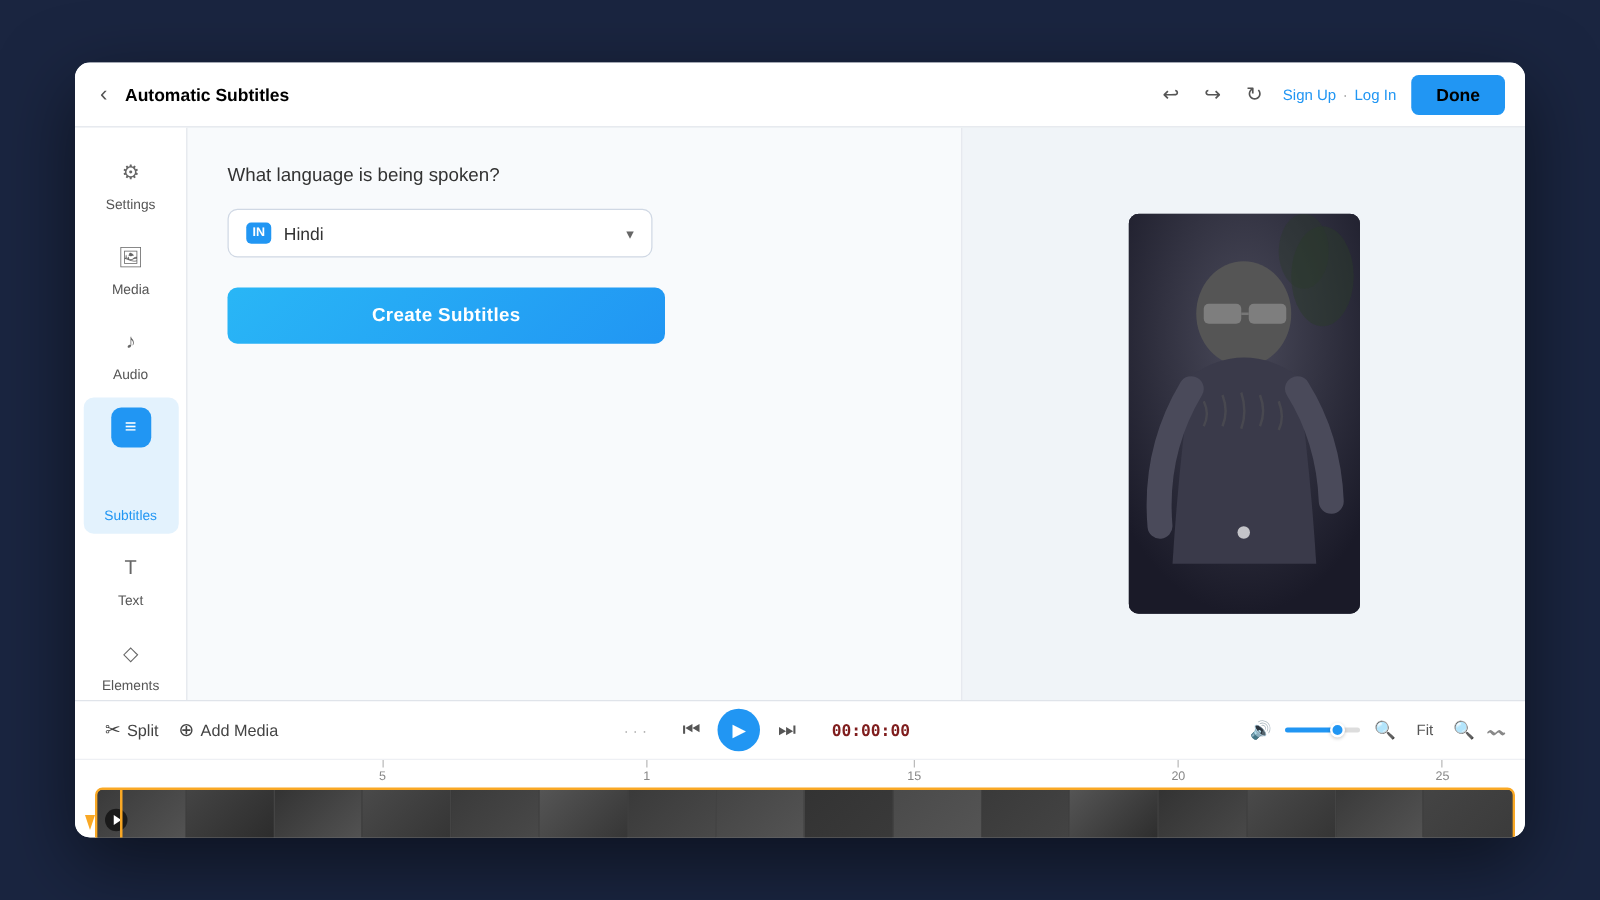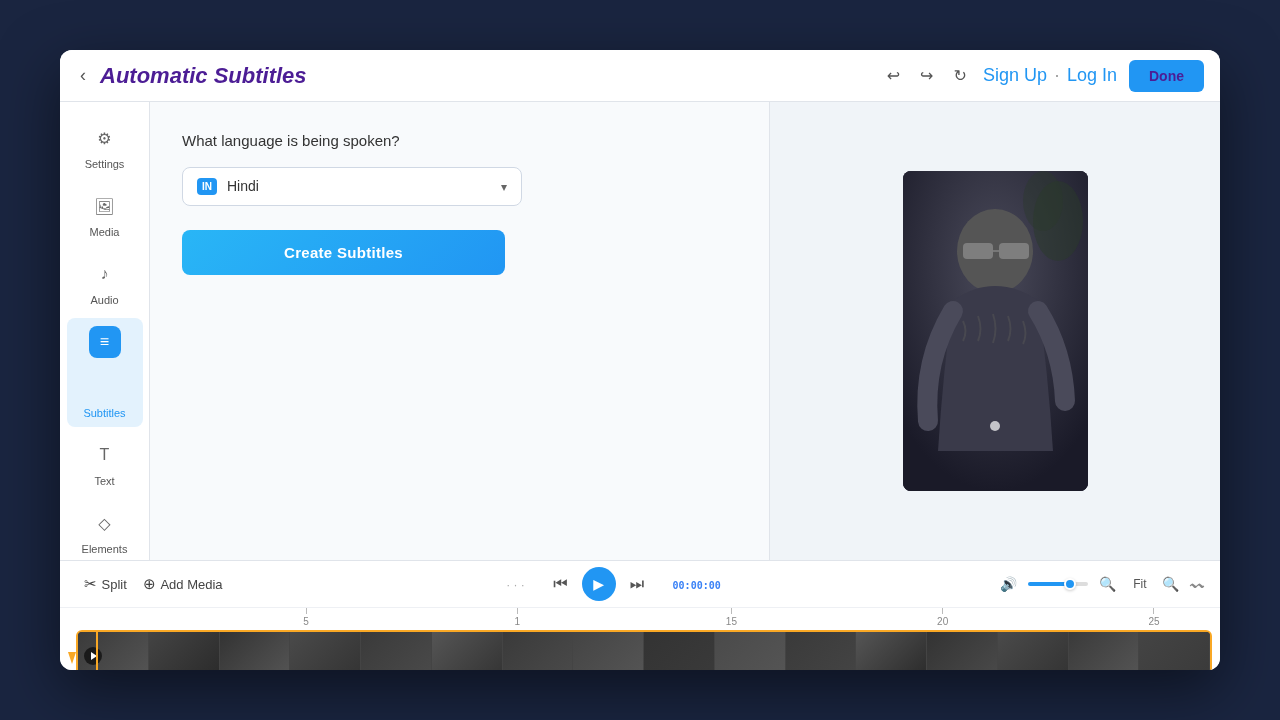--- a/index.html
+++ b/index.html
@@ -43,24 +43,23 @@
     }
     .back-btn {
       color: #555;
       font-size: 18px;
       cursor: pointer;
       background: none;
       border: none;
       padding: 4px;
     }
     .page-title {
-      font-size: 22px;
+      font-size: 14px;
       font-weight: 600;
-      color: #4c1d95;
-      font-style: italic;
+      color: #000000;
     }
     .header-center {
       display: flex;
       flex-direction: column;
       align-items: center;
       flex: 1;
     }
     .project-name {
       font-size: 13px;
       color: #333;
@@ -79,28 +78,28 @@
     }
     .header-icon-btn {
       background: none;
       border: none;
       cursor: pointer;
       color: #555;
       font-size: 16px;
       padding: 4px;
     }
     .auth-links {
-      font-size: 18px;
+      font-size: 12px;
       color: #2196F3;
     }
     .auth-links span { cursor: pointer; }
     .auth-sep { color: #999; margin: 0 2px; }
     .done-btn {
       background: #2196F3;
-      color: #4c1d95;
+      color: #000000;
       border: none;
       border-radius: 6px;
       padding: 8px 20px;
       font-size: 14px;
       font-weight: 600;
       cursor: pointer;
     }
 
     
     .main-layout {
@@ -182,21 +181,21 @@
       background: white;
       border: 1px solid #d0d8e4;
       border-radius: 8px;
       padding: 10px 14px;
       cursor: pointer;
       width: 340px;
       justify-content: space-between;
     }
     .lang-left {
       display: flex;
-      align-items: flex-start;
+      align-items: flex-end;
       gap: 10px;
     }
     .lang-flag {
       background: #2196F3;
       color: white;
       font-size: 10px;
       font-weight: 700;
       padding: 3px 5px;
       border-radius: 4px;
     }
@@ -208,21 +207,21 @@
       color: #666;
       font-size: 12px;
     }
     .create-btn {
       margin-top: 24px;
       background: linear-gradient(135deg, #29b6f6, #2196F3);
       color: white;
       border: none;
       border-radius: 8px;
       padding: 14px;
-      width: 323px;
+      width: 350px;
       font-size: 15px;
       font-weight: 600;
       cursor: pointer;
       letter-spacing: 0.3px;
     }
 
     
     .preview-area {
       flex: 1;
       background: #f0f4f8;
@@ -291,22 +290,22 @@
       border-radius: 50%;
       width: 34px;
       height: 34px;
       display: flex;
       align-items: center;
       justify-content: center;
       cursor: pointer;
       font-size: 14px;
     }
     .time-display {
-      font-size: 10px;
-      color: #3b82f6;
+      font-size: 13px;
+      color: #7f1d1d;
       font-family: monospace;
       font-weight: 600;
     }
     .volume-area {
       display: flex;
       align-items: center;
       gap: 6px;
       margin-left: auto;
     }
     .zoom-area {

